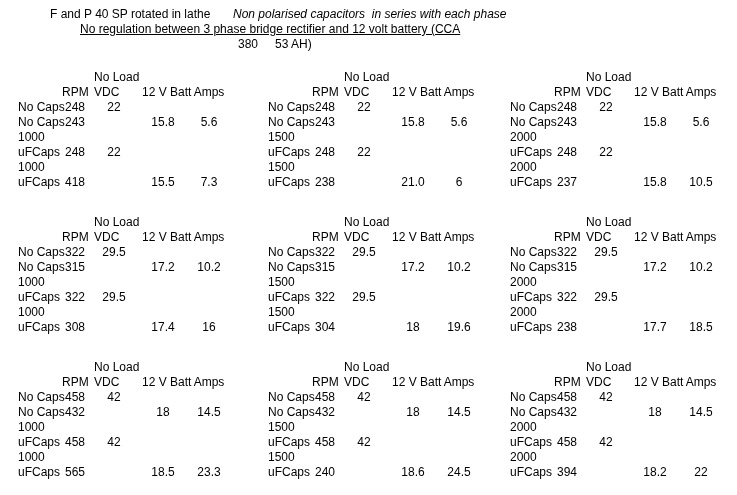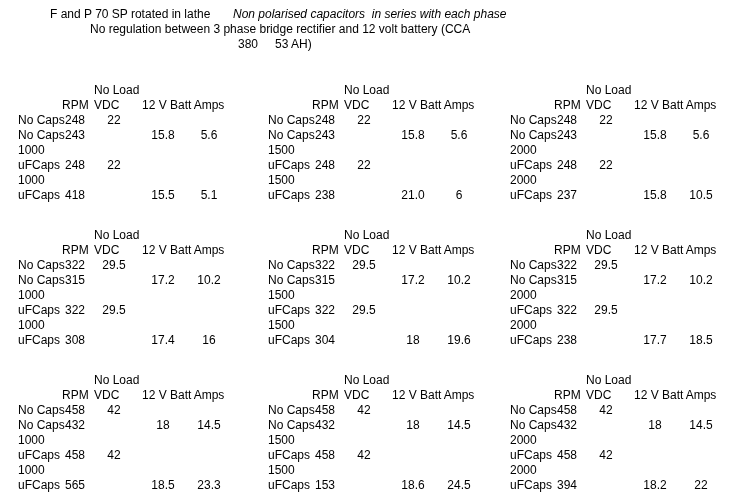--- a/index.html
+++ b/index.html
@@ -6,42 +6,42 @@
   #screen{
     position:relative;
     width:737px;height:495px;
     background:#ffffff;
     font-family:"Liberation Sans", sans-serif;
     font-size:12px;
     color:#000000;
     overflow:hidden;
   }
   .t{position:absolute;white-space:pre;line-height:15px;}
-  .block{position:absolute;width:216px;margin-top:13px;}
+  .block{position:absolute;width:216px;}
   .row{display:flex;height:15px;line-height:15px;}
   .cell{display:block;box-sizing:border-box;white-space:pre;overflow:visible;}
   .c0{width:44px;text-align:left;}
   .c1{width:26px;text-align:center;}
   .c2{width:52px;text-align:center;}
   .c3{width:46px;text-align:center;}
   .c4{width:46px;text-align:center;}
   .hdr .c2{text-align:left;padding-left:6px;}
   .hdr .c3{text-align:left;padding-left:2px;}
   
   .bx0{left:18px;}  .bx1{left:268px;} .bx2{left:510px;}
   .by0{top:70px;}   .by1{top:215px;}  .by2{top:360px;}
 </style>
 </head>
 <body>
 
 <div id="screen">
 
-  <span class="t" style="left:50px;top:7px;">F and P 70 SP rotated in lathe</span>
+  <span class="t" style="left:50px;top:7px;">F and P 40 SP rotated in lathe</span>
   <span class="t" style="left:233px;top:7px;font-style:italic;">Non polarised capacitors  in series with each phase</span>
-  <span class="t" style="left:90px;top:22px;">No regulation between 3 phase bridge rectifier and 12 volt battery (CCA</span>
+  <span class="t" style="left:80px;top:22px;text-decoration:underline;">No regulation between 3 phase bridge rectifier and 12 volt battery (CCA</span>
   <span class="t" style="left:238px;top:37px;text-align:center;">380</span>
   <span class="t" style="left:275px;top:37px;">53 AH)</span>
 
   <div class="block bx0 by0">
       <div class="row hdr">
         <span class="cell c0"></span>
         <span class="cell c1"></span>
         <span class="cell c2">No Load</span>
         <span class="cell c3"></span>
         <span class="cell c4"></span>
@@ -86,21 +86,21 @@
         <span class="cell c1"></span>
         <span class="cell c2"></span>
         <span class="cell c3"></span>
         <span class="cell c4"></span>
       </div>
       <div class="row">
         <span class="cell c0">uFCaps</span>
         <span class="cell c1">418</span>
         <span class="cell c2"></span>
         <span class="cell c3">15.5</span>
-        <span class="cell c4">5.1</span>
+        <span class="cell c4">7.3</span>
       </div>
     </div>
   <div class="block bx1 by0">
       <div class="row hdr">
         <span class="cell c0"></span>
         <span class="cell c1"></span>
         <span class="cell c2">No Load</span>
         <span class="cell c3"></span>
         <span class="cell c4"></span>
       </div>
@@ -489,21 +489,21 @@
       </div>
       <div class="row">
         <span class="cell c0">1500</span>
         <span class="cell c1"></span>
         <span class="cell c2"></span>
         <span class="cell c3"></span>
         <span class="cell c4"></span>
       </div>
       <div class="row">
         <span class="cell c0">uFCaps</span>
-        <span class="cell c1">153</span>
+        <span class="cell c1">240</span>
         <span class="cell c2"></span>
         <span class="cell c3">18.6</span>
         <span class="cell c4">24.5</span>
       </div>
     </div>
   <div class="block bx2 by2">
       <div class="row hdr">
         <span class="cell c0"></span>
         <span class="cell c1"></span>
         <span class="cell c2">No Load</span>

